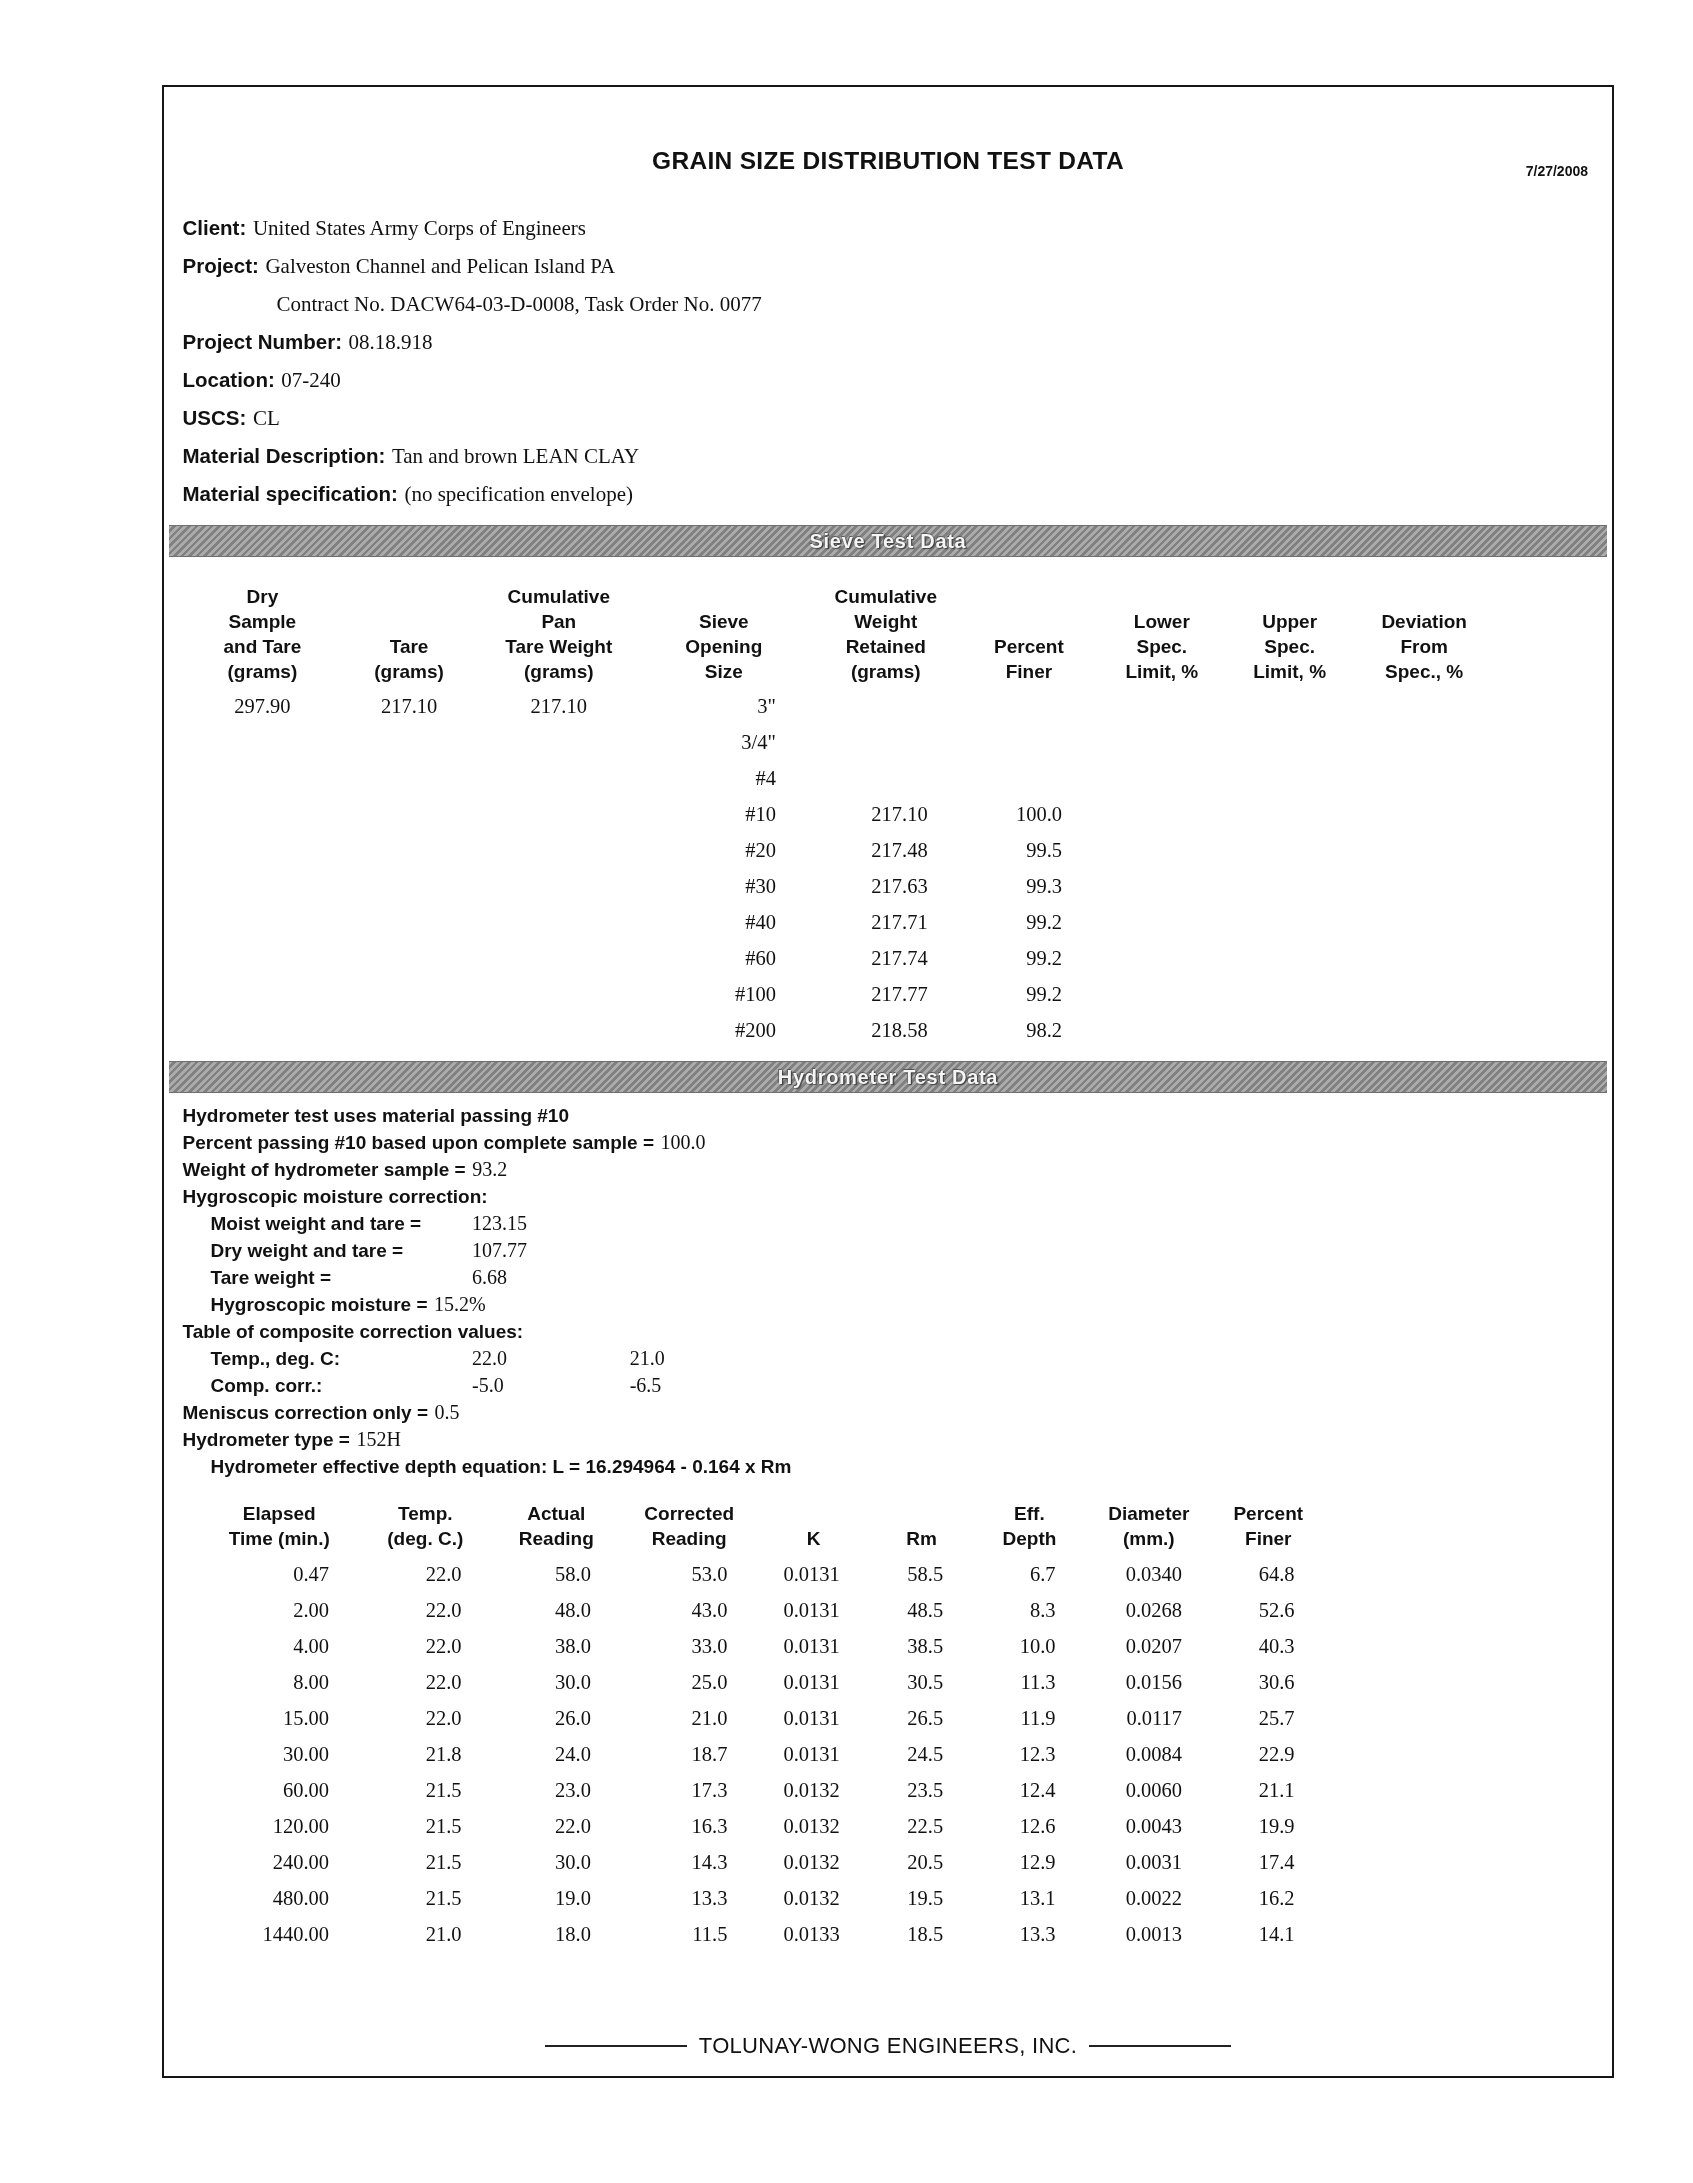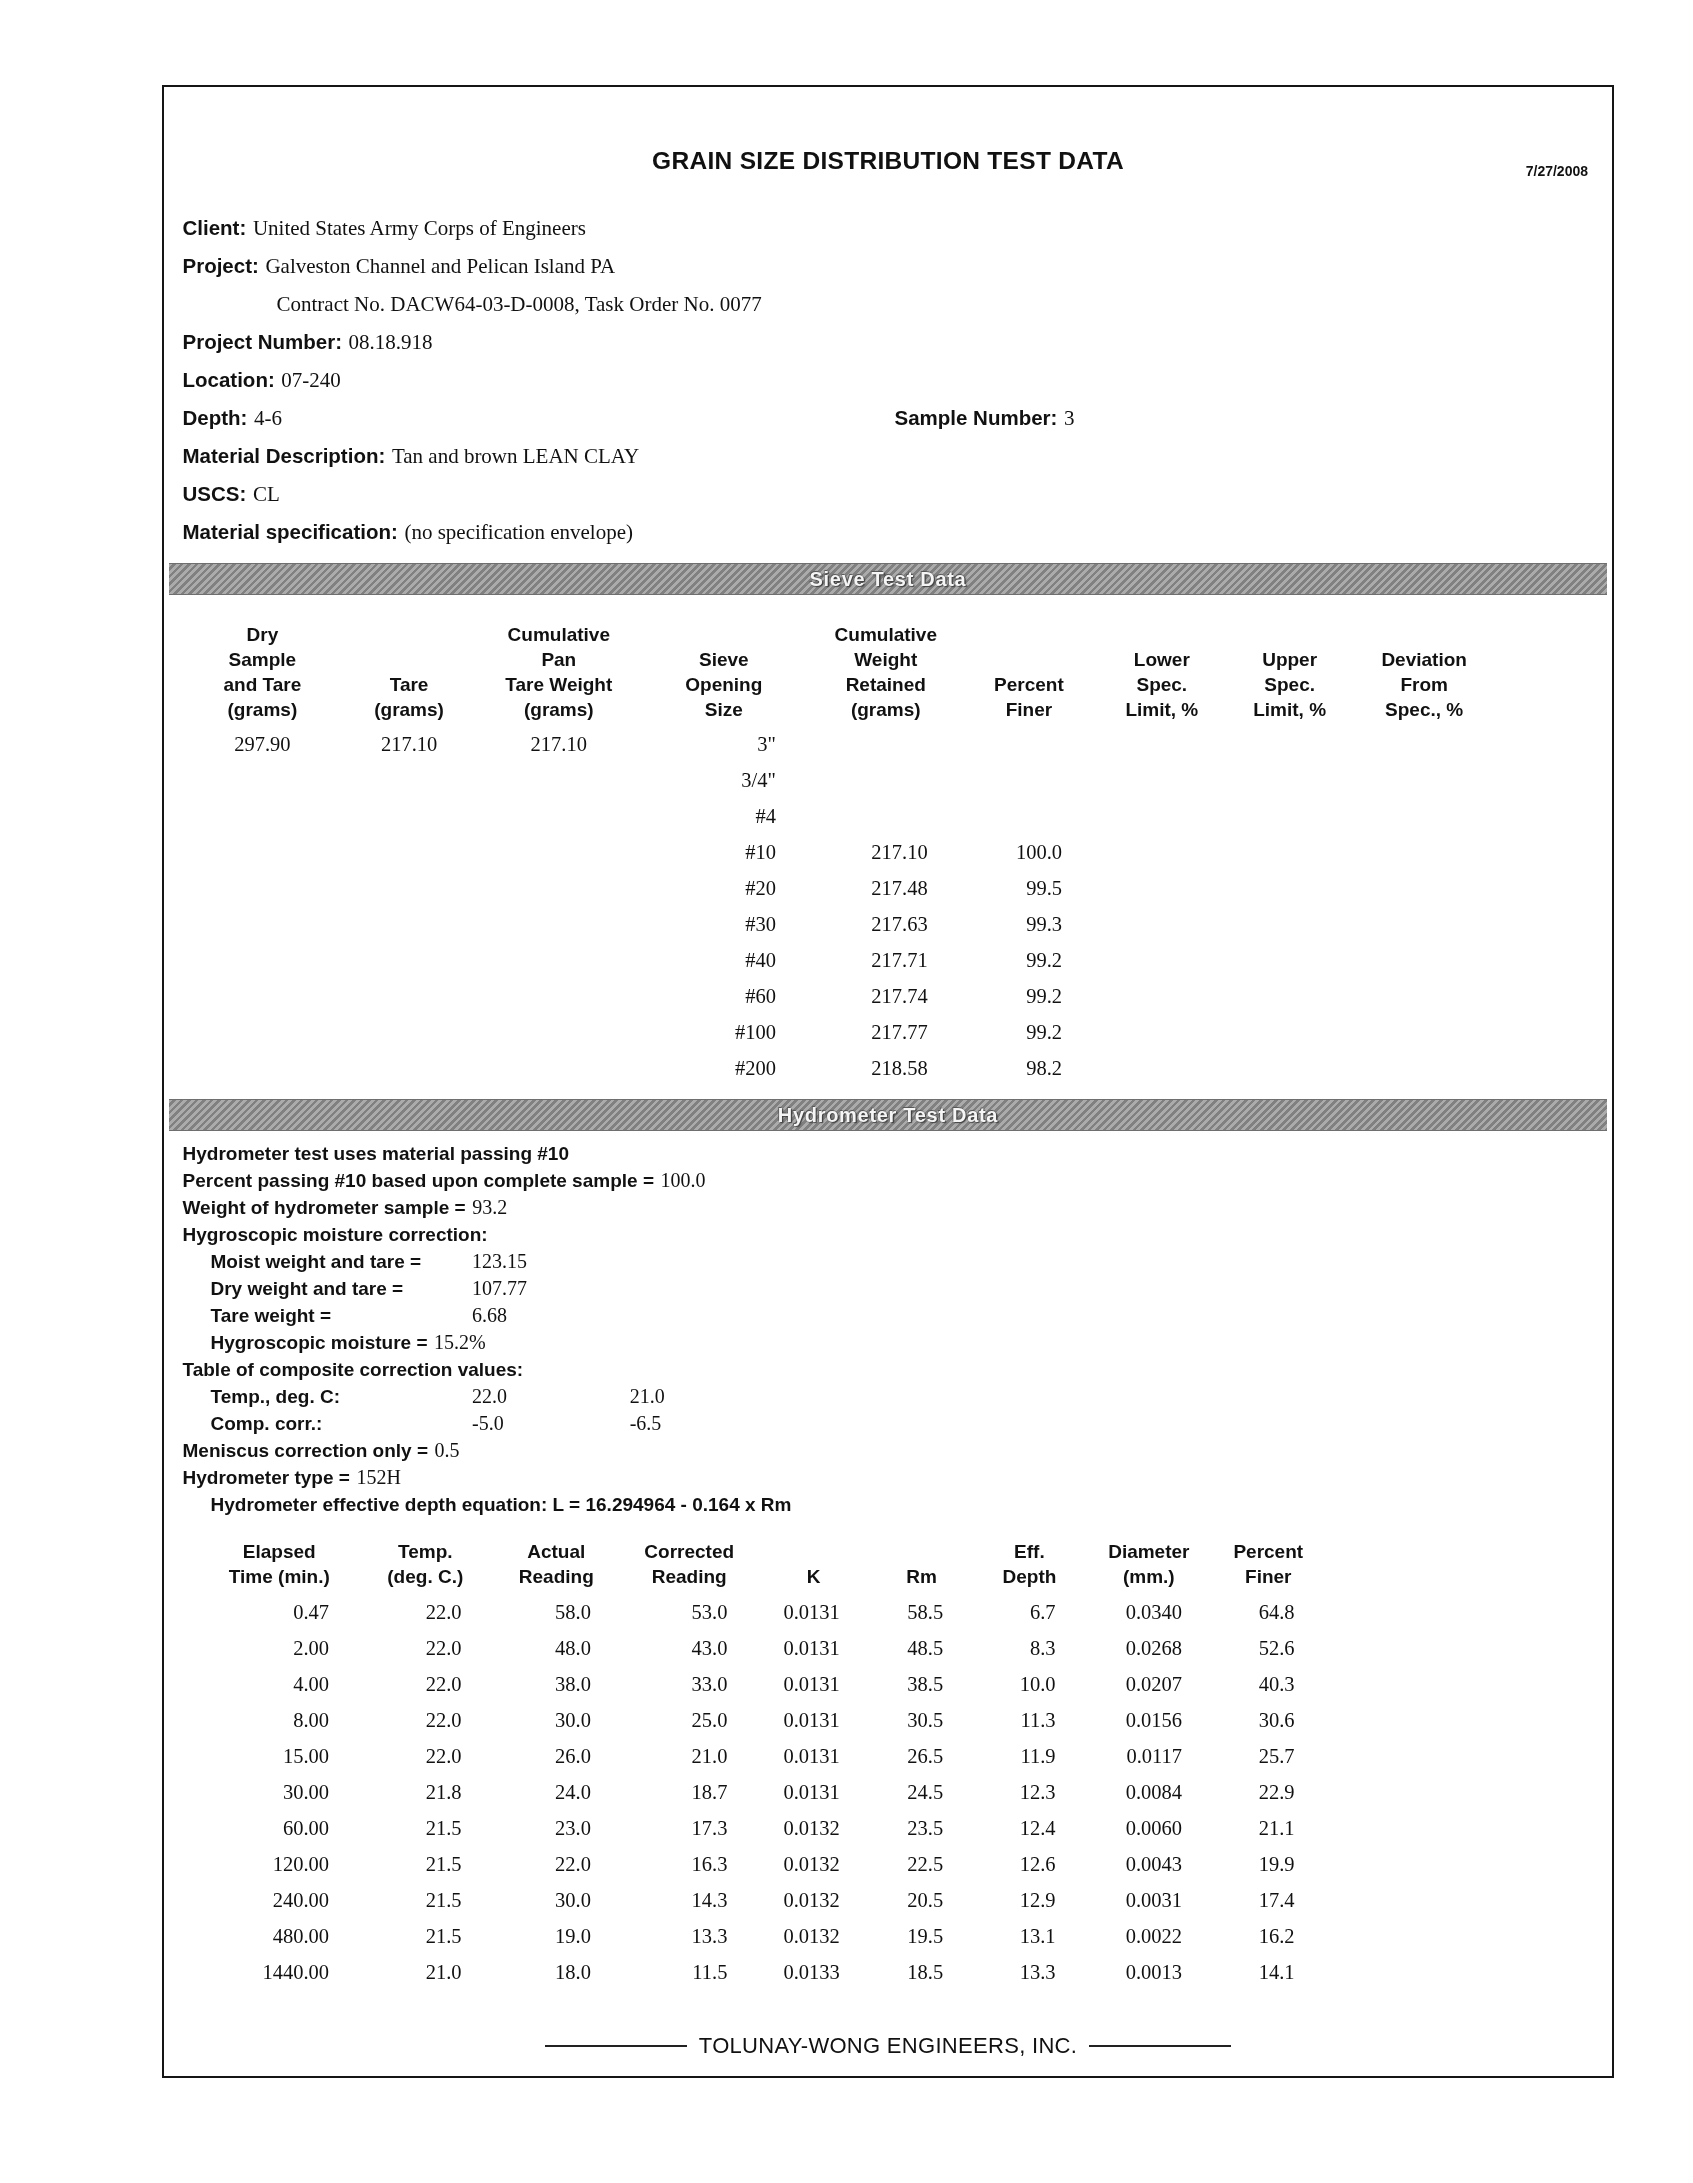--- a/index.html
+++ b/index.html
@@ -62,23 +62,22 @@
 <div class="sheet">
   <div class="date">7/27/2008</div>
   <div class="title">GRAIN SIZE DISTRIBUTION TEST DATA</div>
 
   <div class="info" id="info-block">
       <div class="info-line"><span class="lbl">Client:</span><span class="val">United States Army Corps of Engineers</span></div>
       <div class="info-line"><span class="lbl">Project:</span><span class="val">Galveston Channel and Pelican Island PA</span></div>
       <div class="info-line indent"><span class="val">Contract No. DACW64-03-D-0008, Task Order No. 0077</span></div>
       <div class="info-line"><span class="lbl">Project Number:</span><span class="val">08.18.918</span></div>
       <div class="info-line"><span class="lbl">Location:</span><span class="val">07-240</span></div>
-      <div class="info-line"><span class="lbl">Depth:</span><span class="val">4-6</span><span class="pair2"><span class="lbl">Sample Number:</span><span class="val">3</span></span></div>
+      <div class="info-line"><span class="lbl">USCS:</span><span class="val">CL</span></div>
       <div class="info-line"><span class="lbl">Material Description:</span><span class="val">Tan and brown LEAN CLAY</span></div>
-      <div class="info-line"><span class="lbl">USCS:</span><span class="val">CL</span></div>
       <div class="info-line"><span class="lbl">Material specification:</span><span class="val">(no specification envelope)</span></div>
     </div>
 
   <div class="banner">Sieve Test Data</div>
   <table id="sieve-table">
       <colgroup>
         <col style="width: 149px;">
         <col style="width: 139px;">
         <col style="width: 155px;">
         <col style="width: 169px;">

